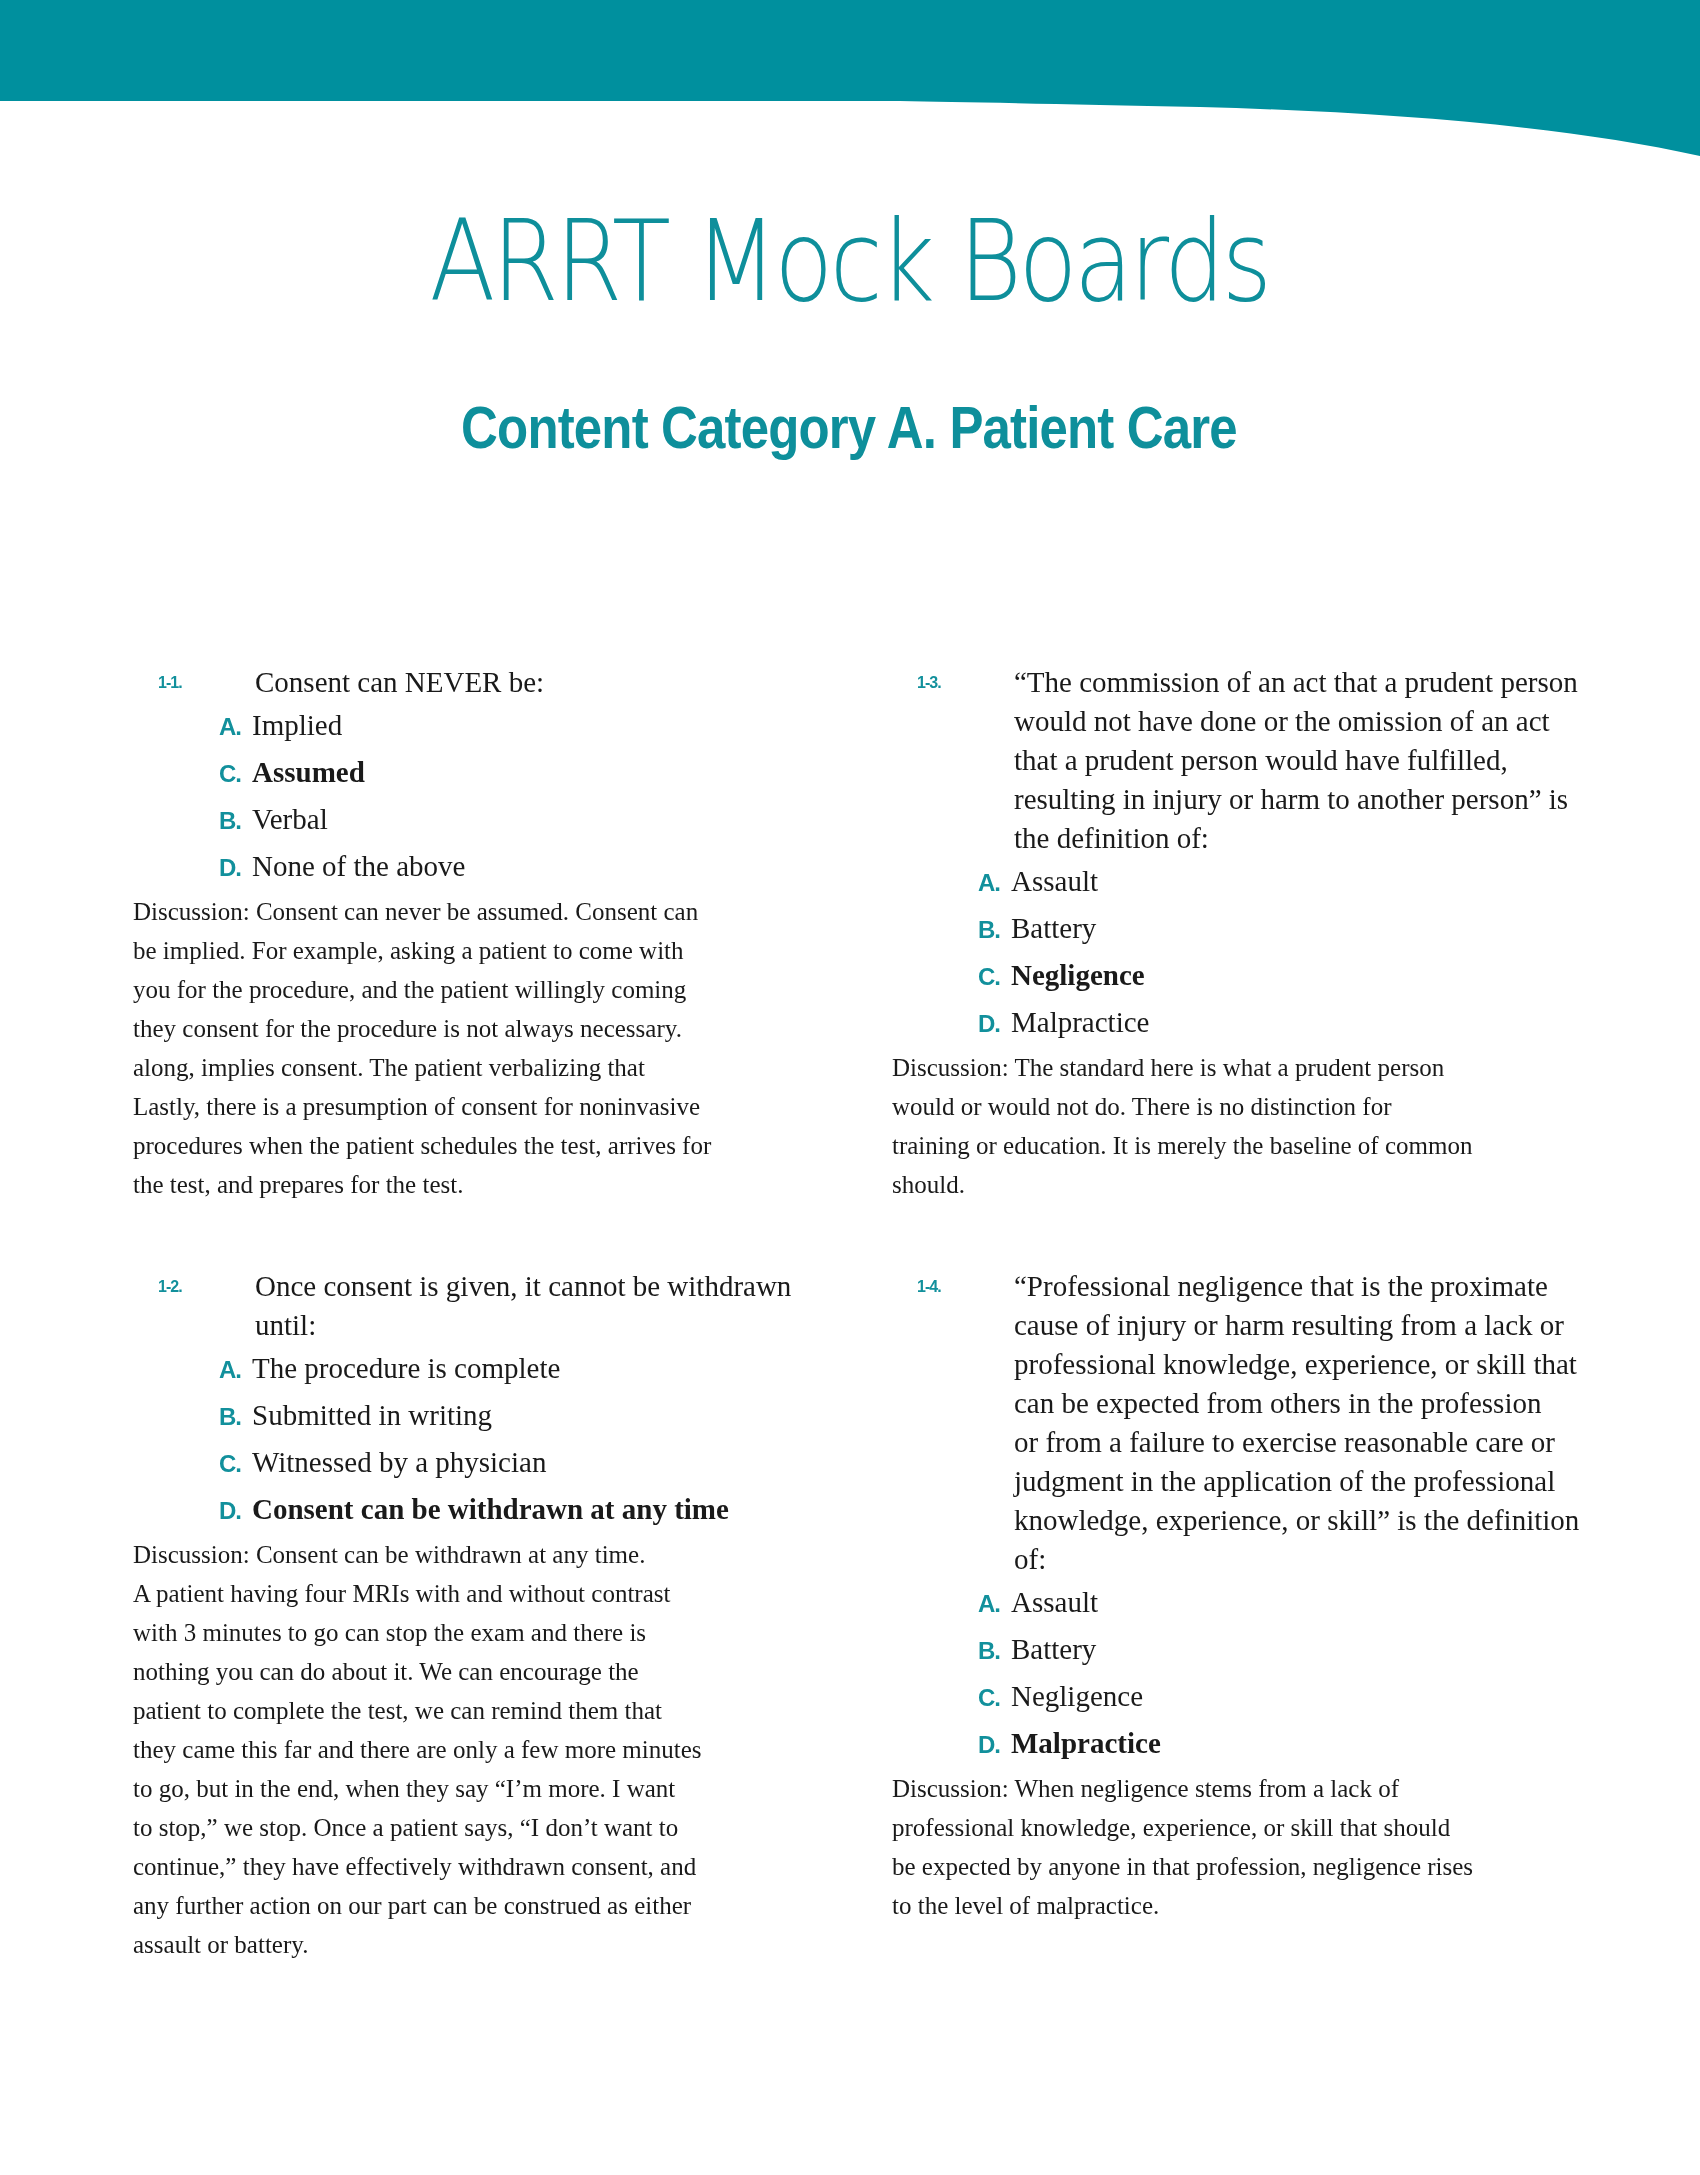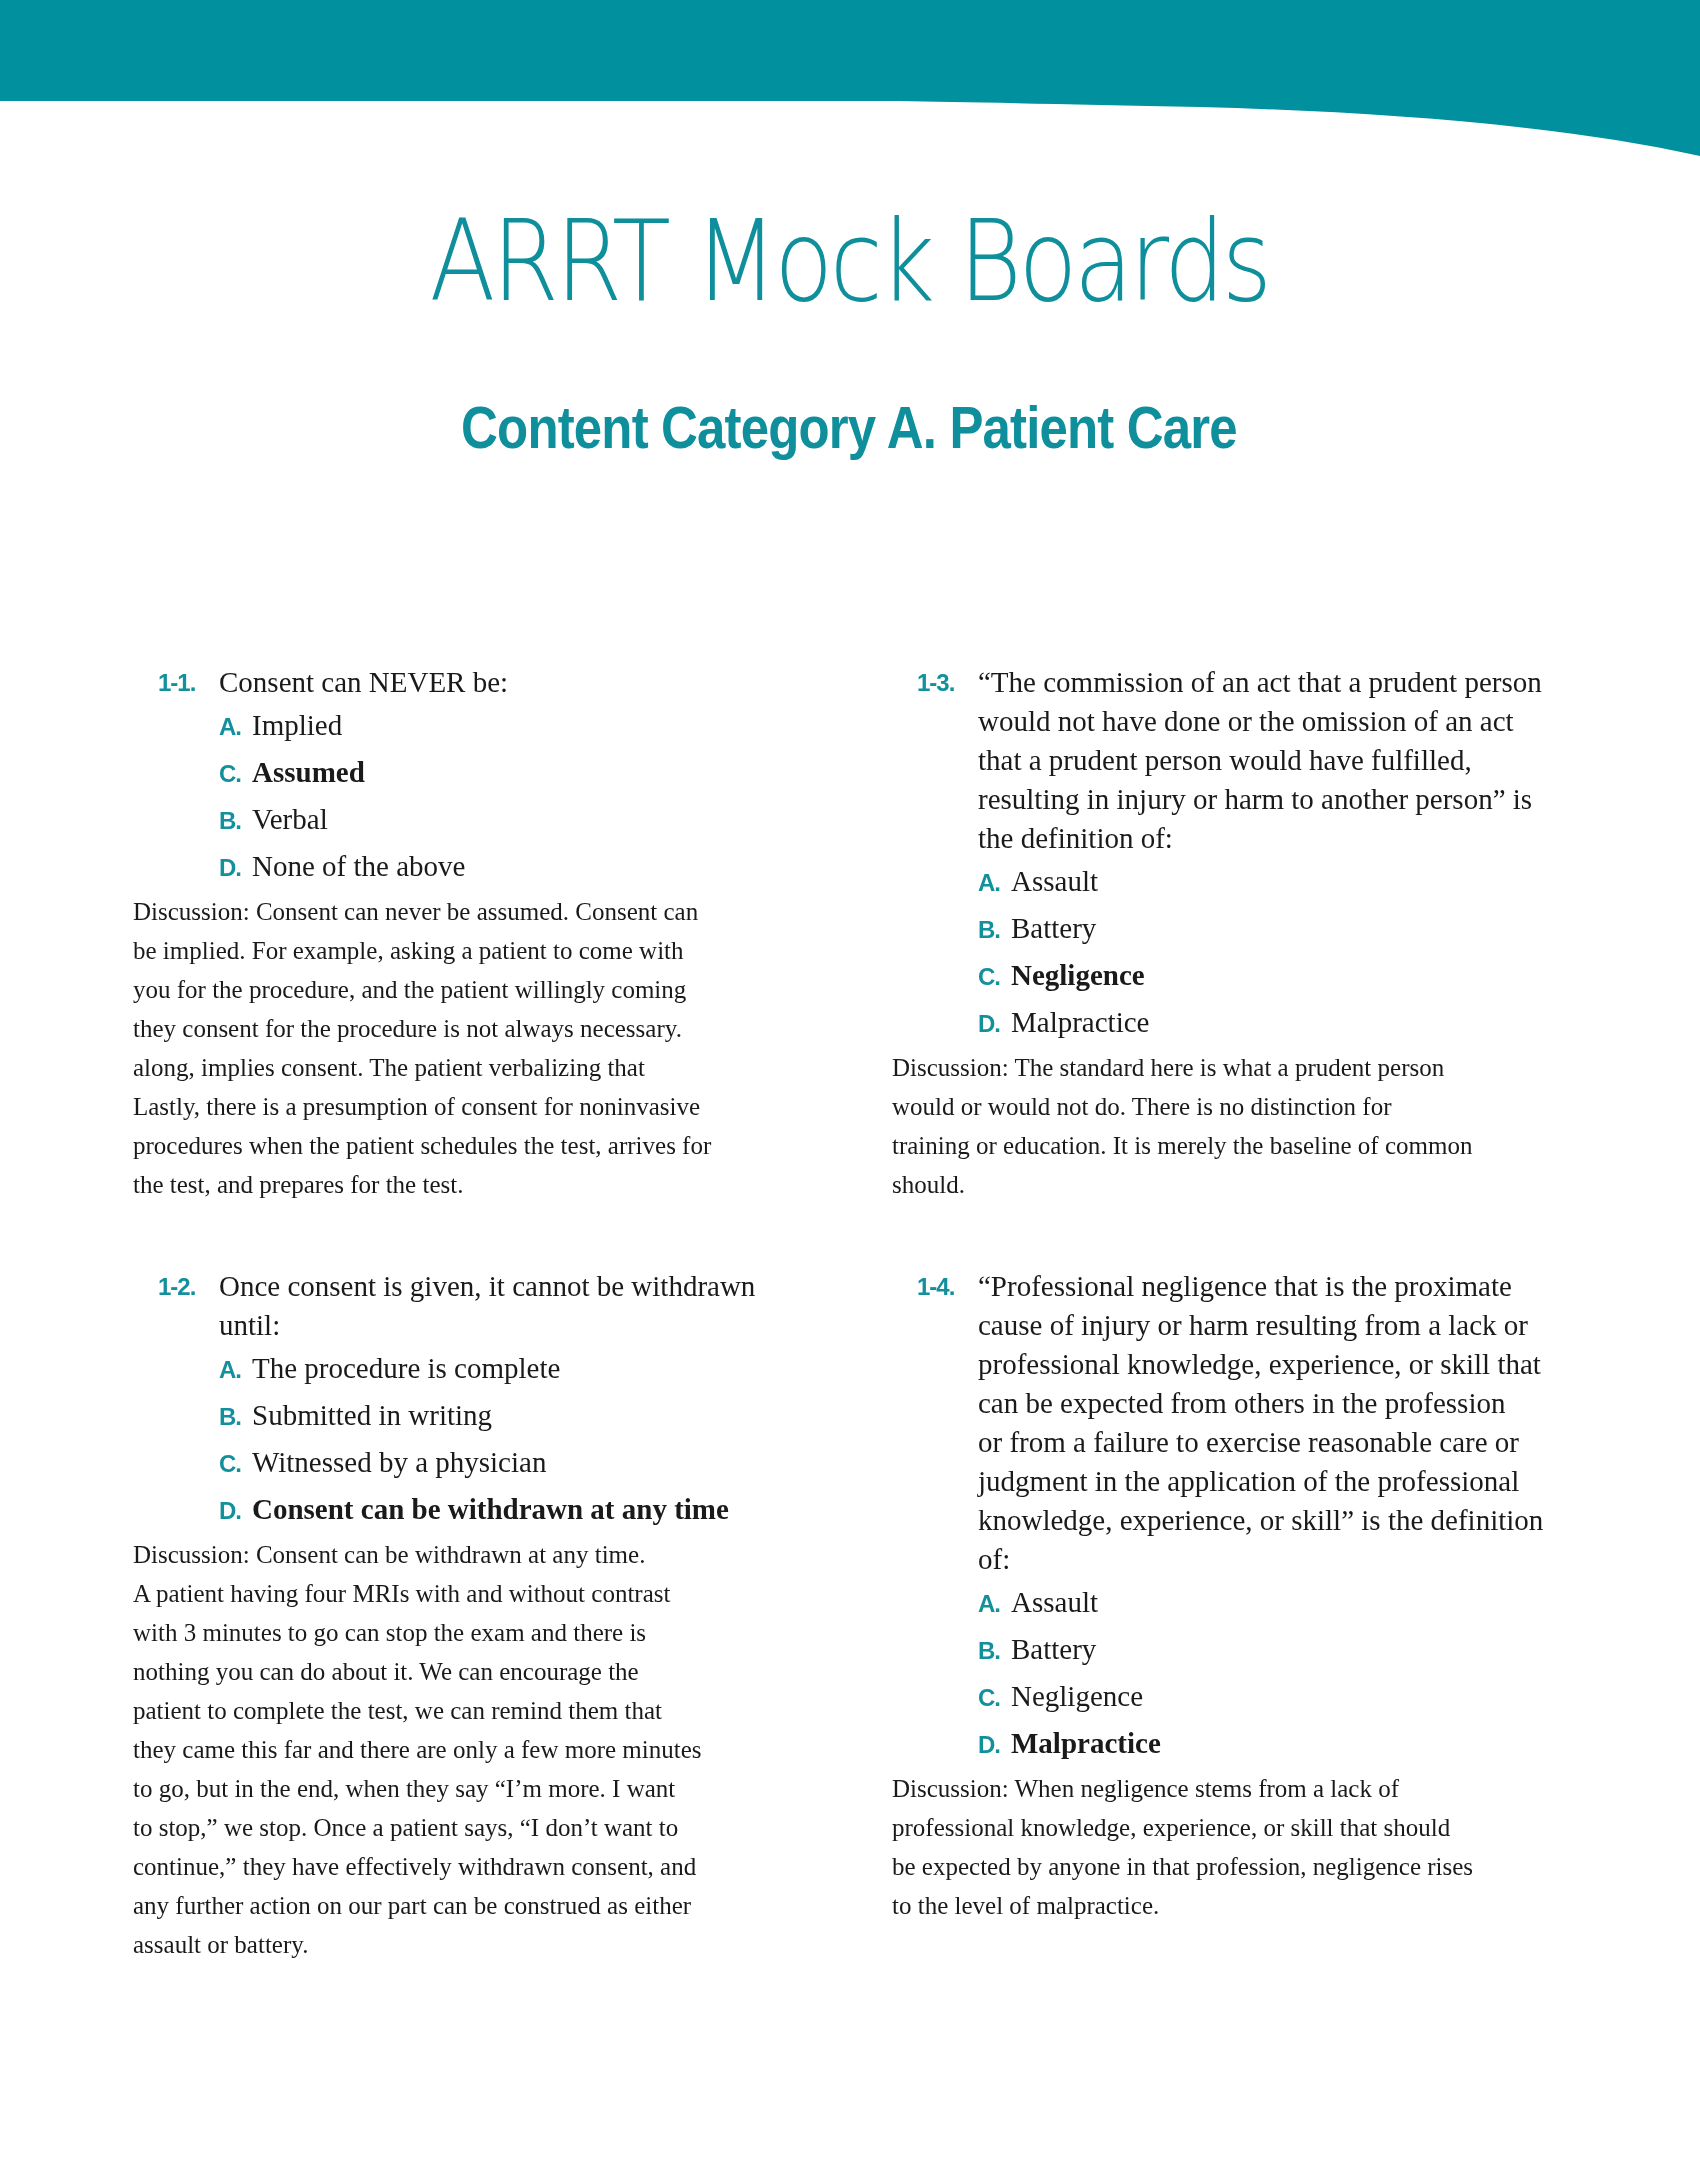--- a/index.html
+++ b/index.html
@@ -15,32 +15,32 @@
     position: absolute; left: 0; width: 1700px; top: 398px; text-align: center;
     font-family: "Liberation Sans", sans-serif; font-weight: bold; font-size: 60px;
     color: #0e8f9b; line-height: 1; letter-spacing: -1px; transform: scaleX(0.85);
     transform-origin: 843px 0;
   }
   .col { position: absolute; width: 716px; font-family: "Liberation Serif", serif; color: #1a1a1a; }
   .q { position: absolute; left: 0; width: 716px; }
   .q-head { position: relative; padding-left: 86px; font-size: 29px; line-height: 39px; }
   .q-num {
     position: absolute; left: 25px; top: 0; font-family: "Liberation Sans", sans-serif;
-    font-weight: bold; font-size: 24px; color: #12909c; letter-spacing: -1px;
+    font-weight: bold; font-size: 16px; color: #12909c; letter-spacing: -1px;
   }
   .opts { padding-left: 86px; margin-top: 0; }
   .opt { font-size: 29px; line-height: 47px; height: 47px; white-space: nowrap; }
   .opt-letter {
     display: inline-block; width: 33px; font-family: "Liberation Sans", sans-serif;
     font-weight: bold; font-size: 24px; color: #12909c; letter-spacing: -1px;
   }
   .opt-text.correct { font-weight: bold; }
   .disc { font-size: 25px; line-height: 39px; margin-top: 2px; }
   .disc-line { display: block; white-space: nowrap; }
-  .q-head .line { display: block; white-space: nowrap; }
+  .q-head .line { display: block; white-space: nowrap; margin-left: 36px; }
 </style>
 </head>
 <body>
 
 <svg class="band" viewBox="0 0 1700 170" preserveAspectRatio="none">
   <path d="M0 0 H1700 V156 C1560 125 1380 112 1200 107 C1060 104 960 102 900 101 H0 Z" fill="#00909e"></path>
 </svg>
 
 <div class="title">ARRT Mock Boards</div>
 <div class="subtitle">Content Category A. Patient Care</div>

